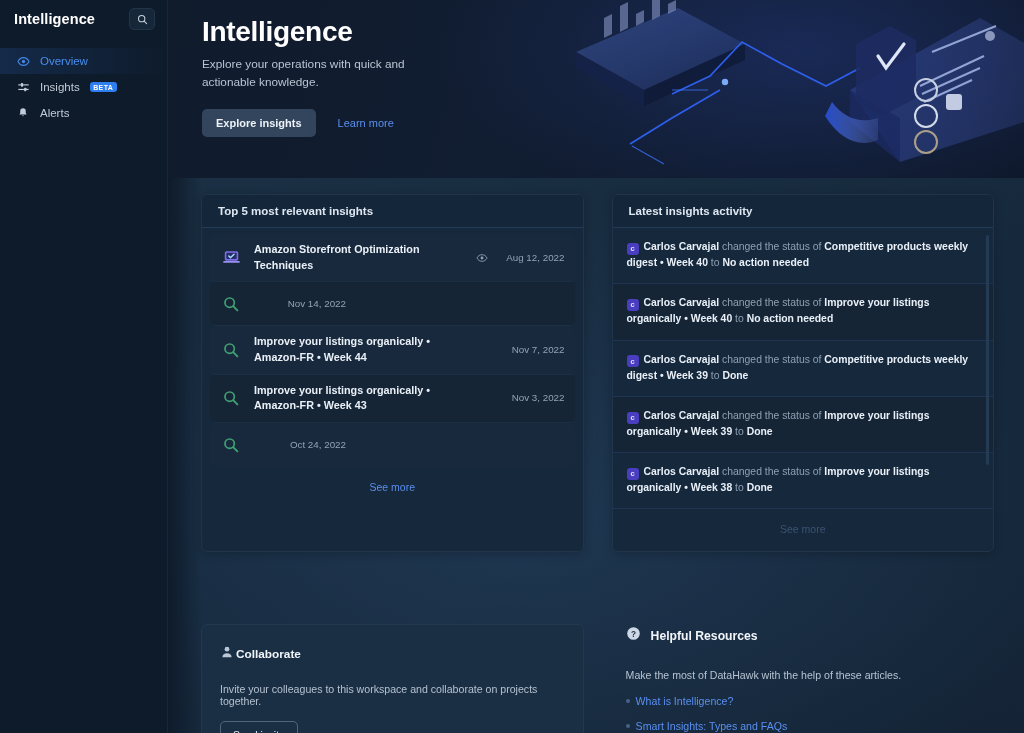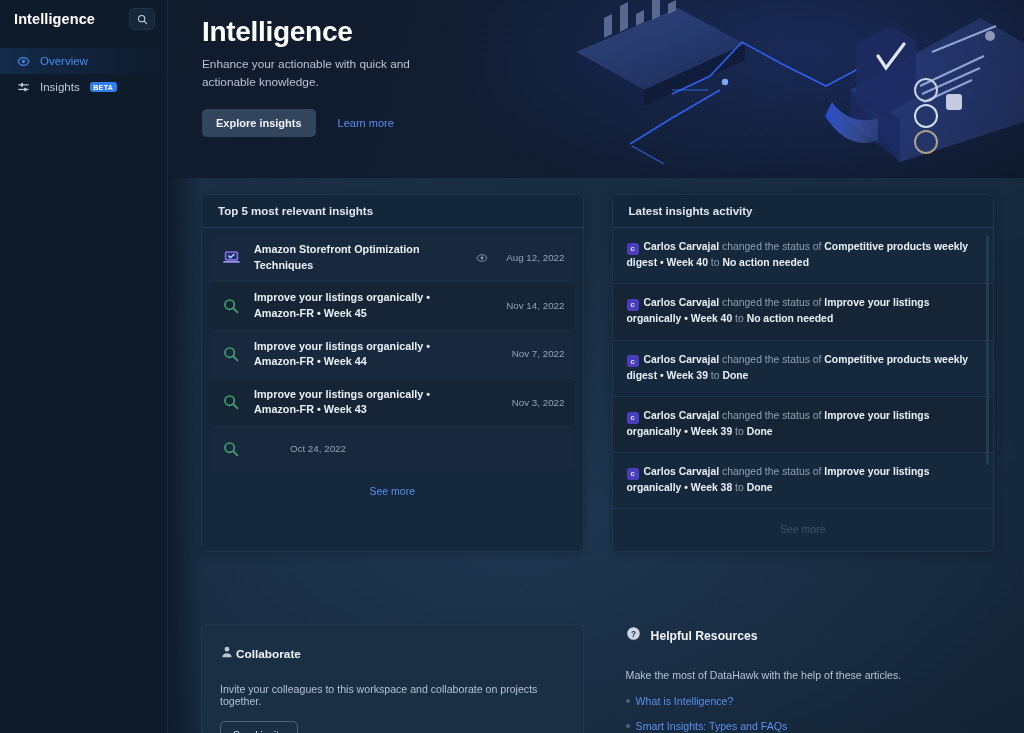--- a/index.html
+++ b/index.html
@@ -205,20 +205,29 @@
             <line x1="2" y1="6" x2="18" y2="6" stroke="#c2ccd8" stroke-width="1.8"></line>
             <line x1="2" y1="13" x2="18" y2="13" stroke="#c2ccd8" stroke-width="1.8"></line>
             <rect x="6" y="3.2" width="3.4" height="5.6" rx="1" fill="#c2ccd8"></rect>
             <rect x="11" y="10.2" width="3.4" height="5.6" rx="1" fill="#c2ccd8"></rect>
           </svg>
         </span>
         <span class="lbl">Insights</span>
         <span class="beta">BETA</span>
       </div>
 
+      <div class="side-item">
+        <span class="ic">
+          <svg width="12" height="12" viewBox="0 0 20 20">
+            <path d="M10 2.2a4.6 4.6 0 00-4.6 4.6v3.4L4 12.6h12l-1.4-2.4V6.8A4.6 4.6 0 0010 2.2z" fill="#c2ccd8"></path>
+            <path d="M8.2 14.2a1.9 1.9 0 003.6 0z" fill="#c2ccd8"></path>
+          </svg>
+        </span>
+        <span class="lbl">Alerts</span>
+      </div>
     </nav>
   </aside>
 
   <div class="main">
 
     <section class="hero">
       <svg class="hero-art" viewBox="0 0 470 190">
         <defs>
           <linearGradient id="slabA" x1="0" y1="0" x2="1" y2="1">
             <stop offset="0" stop-color="#4b6bbf" stop-opacity=".55"></stop>
@@ -273,21 +282,21 @@
           <circle cx="366" cy="96" r="11" fill="none" stroke="#cfd8ea" stroke-width="2"></circle>
           <circle cx="366" cy="122" r="11" fill="none" stroke="#dce4f2" stroke-width="2"></circle>
           <circle cx="366" cy="148" r="11" fill="none" stroke="#b3a58b" stroke-width="2"></circle>
           <rect x="386" y="100" width="16" height="16" rx="3" fill="#e8eeff" opacity=".85"></rect>
           <circle cx="430" cy="42" r="5" fill="#dbe4ff" opacity=".6"></circle>
         </g>
       </svg>
 
       <div class="hero-copy">
         <h1>Intelligence</h1>
-        <p>Enhance your actionable with quick and actionable knowledge.</p>
+        <p>Explore your operations with quick and actionable knowledge.</p>
         <div class="hero-actions">
           <button class="btn-primary">Explore insights</button>
           <a class="link-more">Learn more</a>
         </div>
       </div>
     </section>
 
     <section class="content">
       <div class="row">
 
@@ -314,21 +323,20 @@
               <span class="i-date">Aug 12, 2022</span>
             </div>
 
             <div class="insight">
               <span class="i-icon">
                 <svg width="18" height="18" viewBox="0 0 24 24">
                   <circle cx="10.2" cy="10.2" r="6.2" fill="none" stroke="#3f9f72" stroke-width="2.3"></circle>
                   <line x1="14.9" y1="14.9" x2="20.5" y2="20.5" stroke="#3f9f72" stroke-width="2.6" stroke-linecap="round"></line>
                 </svg>
               </span>
-              <span class="i-title">Improve your listings organically • Amazon-FR • Week 45</span>
               <span class="i-eye"></span>
               <span class="i-date">Nov 14, 2022</span>
             </div>
 
             <div class="insight">
               <span class="i-icon">
                 <svg width="18" height="18" viewBox="0 0 24 24">
                   <circle cx="10.2" cy="10.2" r="6.2" fill="none" stroke="#3f9f72" stroke-width="2.3"></circle>
                   <line x1="14.9" y1="14.9" x2="20.5" y2="20.5" stroke="#3f9f72" stroke-width="2.6" stroke-linecap="round"></line>
                 </svg>

